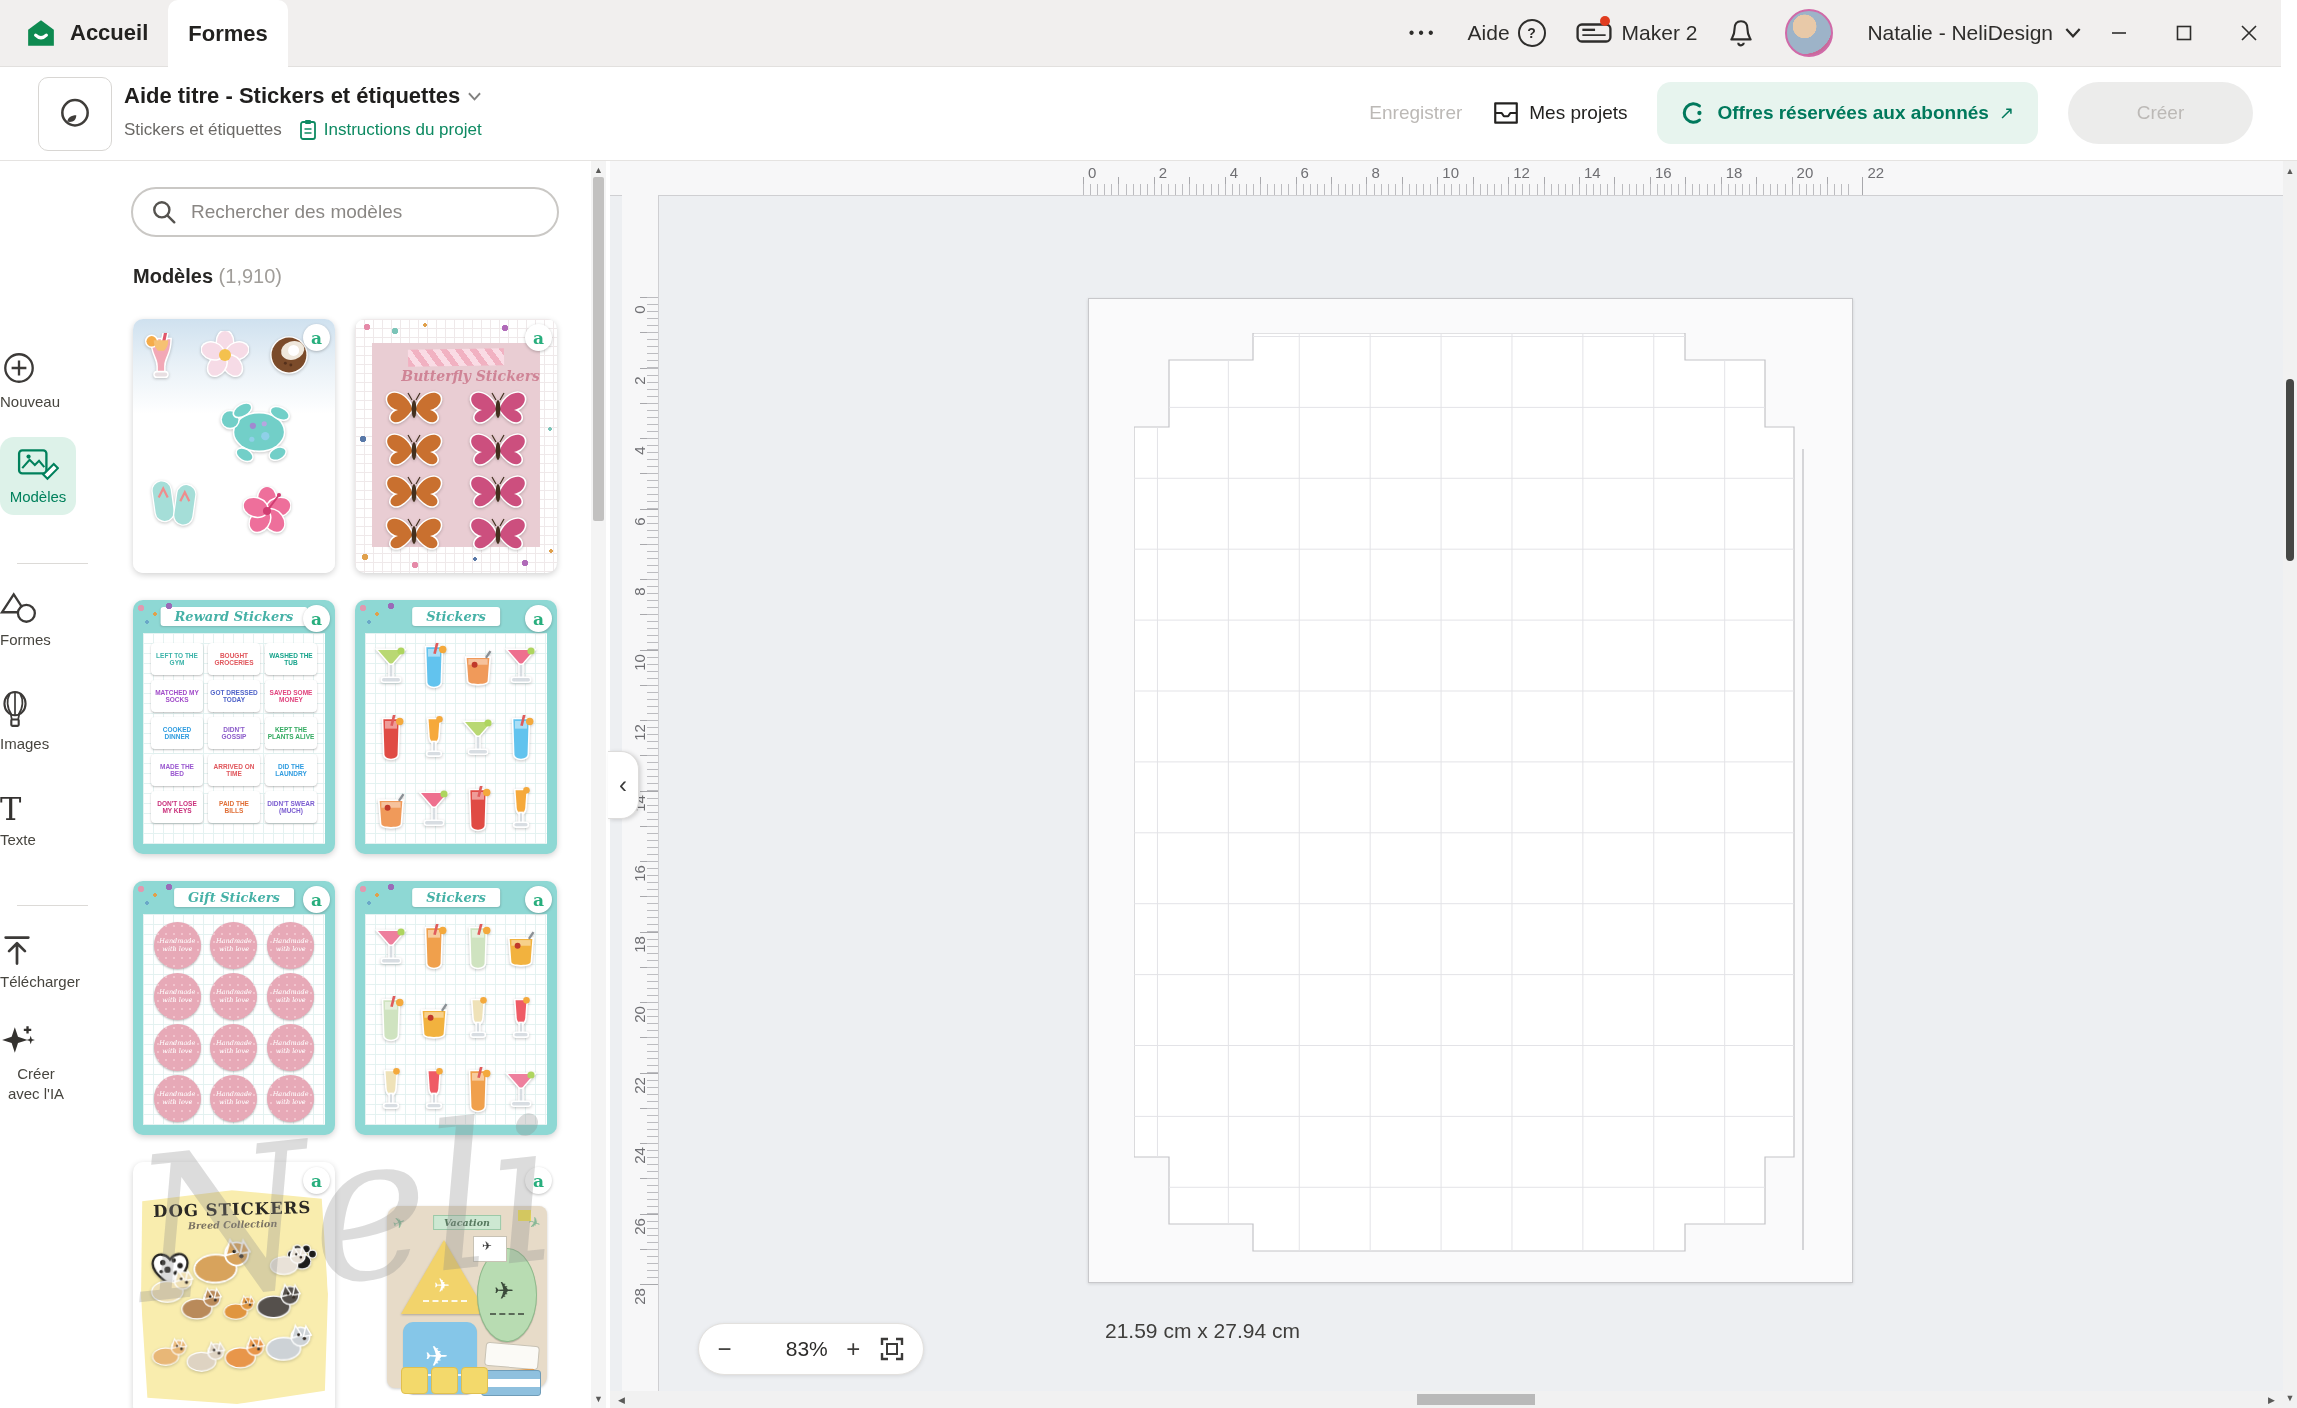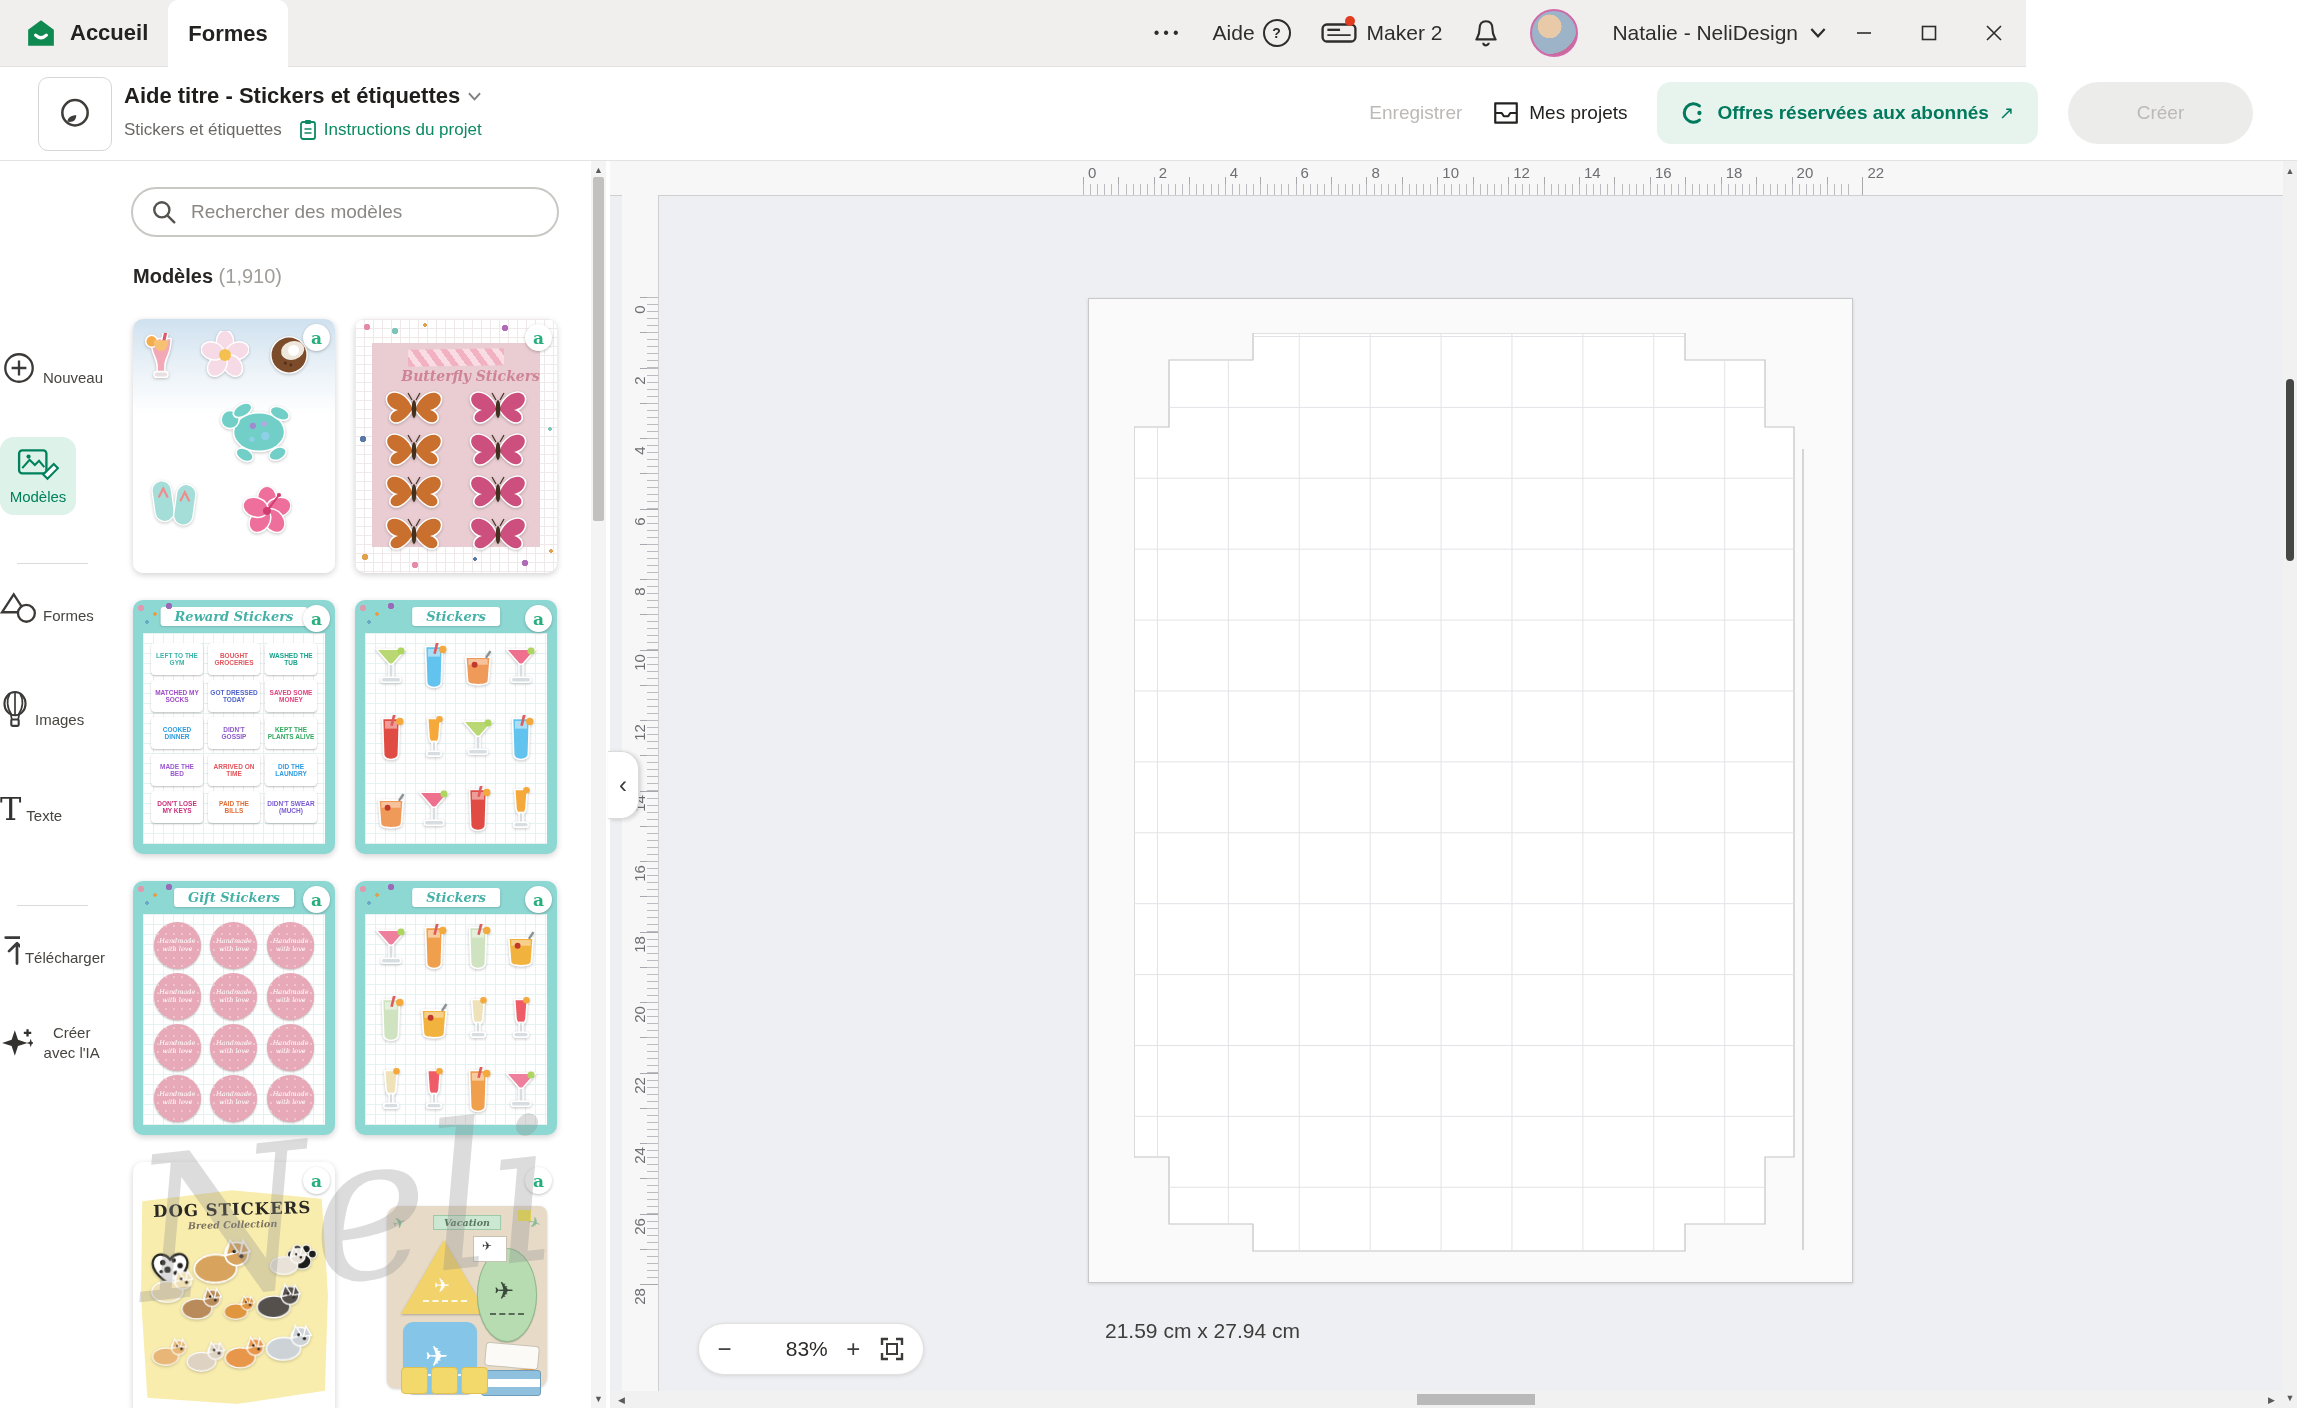--- a/index.html
+++ b/index.html
@@ -1,21 +1,21 @@
 <!DOCTYPE html>
 <html><head>
 <meta charset="utf-8">
 <style>
   html,body{margin:0;padding:0;}
   body{width:2297px;height:1408px;position:relative;overflow:hidden;background:#fff;
        font-family:"Liberation Sans",sans-serif;color:#2e2d2b;}
   .script{font-family:"DejaVu Serif",serif;font-style:italic;font-weight:bold;}
 
   
-  .tabstrip{position:absolute;left:0;top:0;width:2026px;height:66px;background:#f1efee;border-bottom:1px solid #e2e0de;}
+  .tabstrip{position:absolute;left:0;top:0;width:2281px;height:66px;background:#f1efee;border-bottom:1px solid #e2e0de;}
   .brand-tab{position:absolute;left:26px;top:0;height:66px;display:flex;align-items:center;gap:14px;cursor:pointer;}
   .brand-tab span.lbl{font-size:22px;font-weight:bold;color:#232220;}
   .tab-toile{position:absolute;left:168px;top:0;width:120px;height:67px;background:#fff;border-radius:10px 10px 0 0;
              display:flex;align-items:center;justify-content:center;font-size:22px;font-weight:bold;color:#232220;cursor:pointer;}
   .top-cluster{position:absolute;right:200px;top:0;height:66px;display:flex;align-items:center;gap:30px;}
   .dots{font-size:16px;letter-spacing:4px;color:#2e2d2b;cursor:pointer;}
   .help{display:flex;align-items:center;gap:8px;font-size:21px;cursor:pointer;}
   .qcircle{width:24px;height:24px;border:2px solid #2e2d2b;border-radius:50%;display:flex;align-items:center;justify-content:center;font-size:14px;font-weight:bold;}
   .machine{display:flex;align-items:center;gap:10px;font-size:21px;cursor:pointer;position:relative;}
   .reddot{position:absolute;left:24px;top:-4px;width:10px;height:10px;border-radius:50%;background:#e03c1f;}
@@ -40,21 +40,21 @@
   .myproj{display:flex;align-items:center;gap:9px;font-size:19px;color:#232220;cursor:pointer;}
   .offers{height:62px;background:#e7f4ee;border-radius:14px;display:flex;align-items:center;gap:10px;
           padding:0 24px;cursor:pointer;}
   .offers .txt{font-size:19px;font-weight:bold;color:#00795c;}
   .offers .arrow{font-size:18px;color:#00795c;}
   .create{width:185px;height:62px;border-radius:31px;background:#ececeb;color:#bcb9b6;font-size:19px;
           display:flex;align-items:center;justify-content:center;cursor:pointer;}
 
   
   .rail{position:absolute;left:0;top:161px;width:105px;height:1247px;background:#fff;border-right:1px solid #eceae8;}
-  .rail-item{position:absolute;left:0;width:105px;display:flex;flex-direction:row;align-items:flex-end;gap:5px;cursor:pointer;}
+  .rail-item{position:absolute;left:0;width:105px;display:flex;flex-direction:column;align-items:flex-start;gap:5px;cursor:pointer;}
   .rail-item .lbl{font-size:15px;color:#47453f;text-align:center;line-height:1.3;}
   .rail-pill{width:76px;padding:10px 0 8px;background:#ddf2e9;border-radius:14px;display:flex;flex-direction:column;align-items:center;gap:4px;}
   .rail-pill .lbl{color:#00815c;}
   .rail-div{position:absolute;left:17px;width:71px;height:1px;background:#dcdad7;}
   .t-icon{font-family:"DejaVu Serif",serif;font-size:32px;color:#343230;line-height:1;}
 
   
   .panel{position:absolute;left:105px;top:161px;width:505px;height:1247px;background:#fff;overflow:hidden;border-right:1px solid #e6e4e2;}
   .search{position:absolute;left:26px;top:26px;width:428px;height:50px;border:2px solid #cac8c5;border-radius:26px;
           display:flex;align-items:center;gap:12px;padding:0 18px;box-sizing:border-box;background:#fff;}

